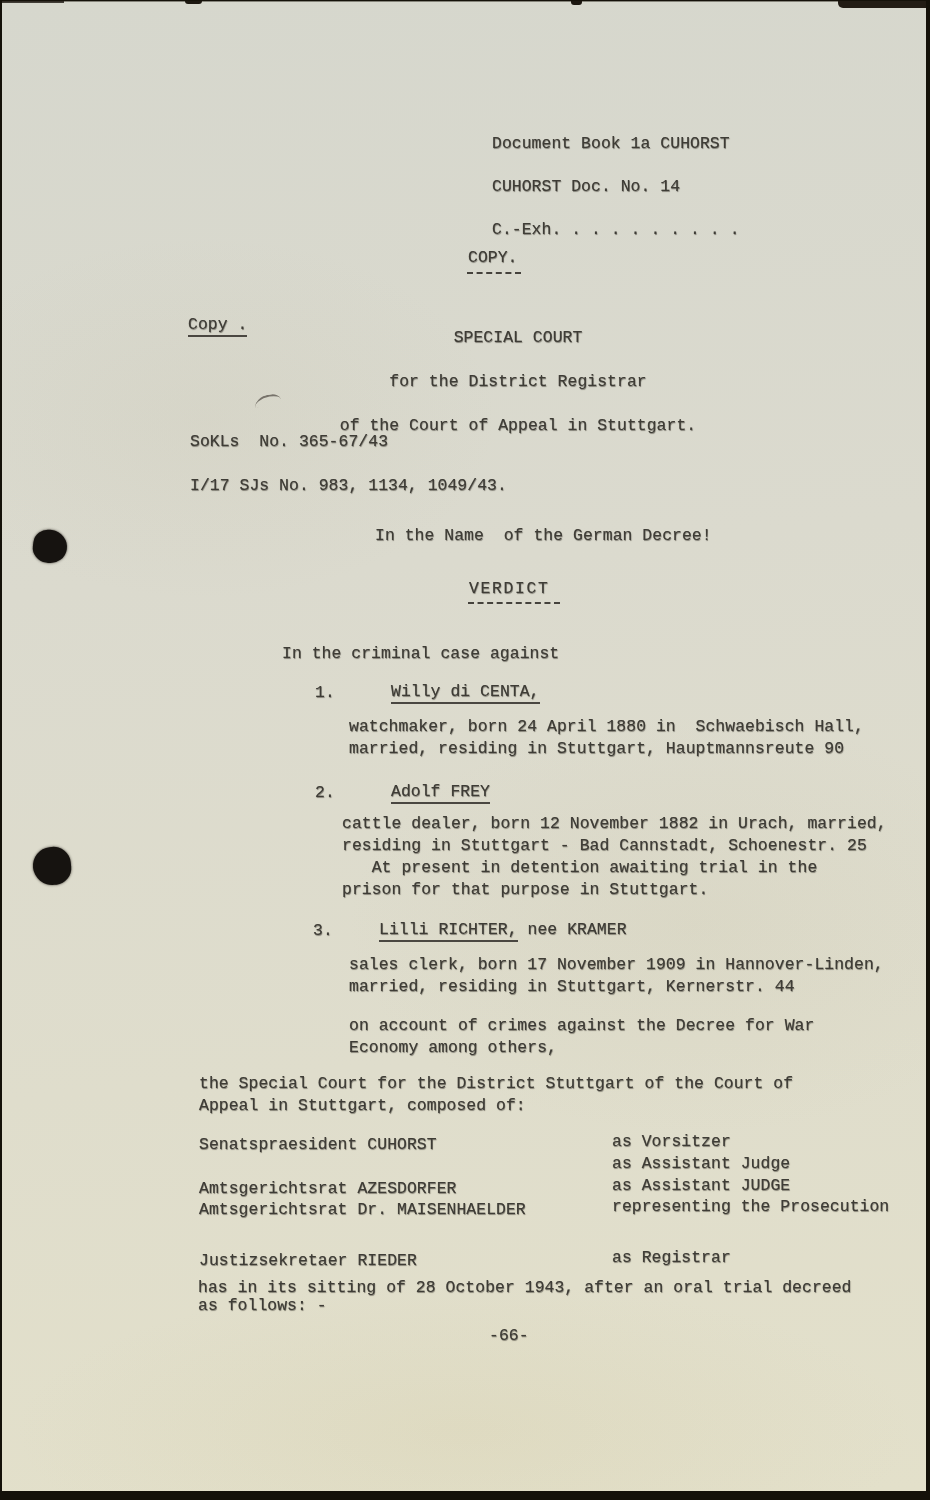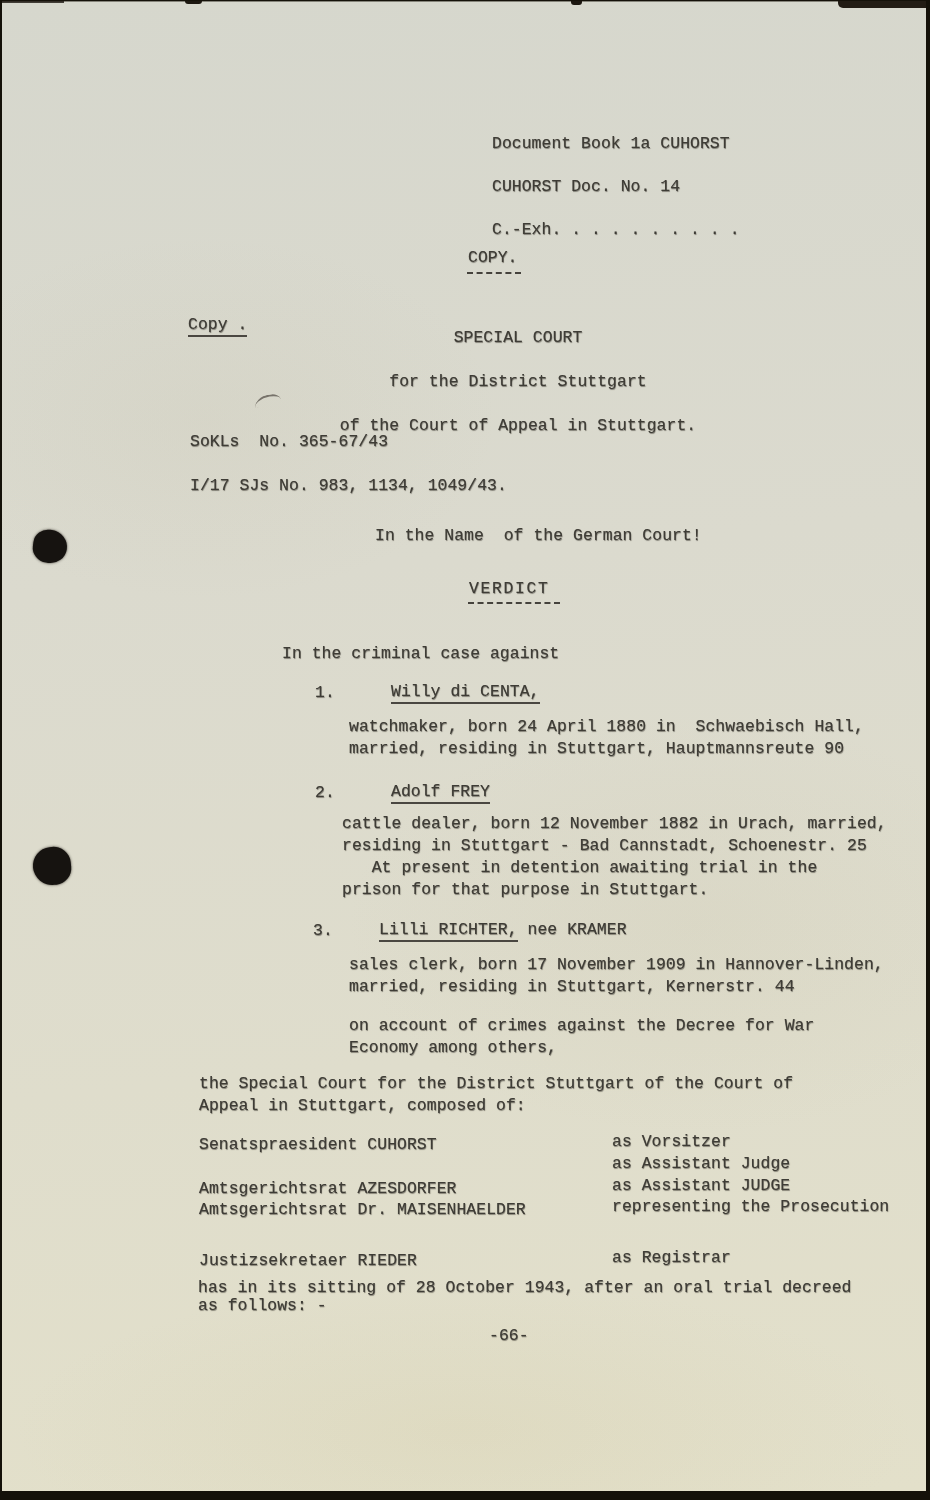--- a/index.html
+++ b/index.html
@@ -83,29 +83,29 @@
   <div class="t" id="doc-header"><span>Document Book 1a CUHORST</span><br>
 <span>CUHORST Doc. No. 14</span><br>
 <span>C.-Exh. . . . . . . . . .</span></div>
 
   <div class="t" id="copy-heading">COPY.</div>
   <div class="dashline" id="copy-heading-underline"></div>
 
   <div class="t" id="copy-note"><span class="u">Copy .</span></div>
 
   <div class="t" id="court-block"><span>SPECIAL COURT</span><br>
-<span>for the District Stuttgart</span><br>
+<span>for the District Registrar</span><br>
 <span>of the Court of Appeal in Stuttgart.</span></div>
 
   <div id="pencil-mark"></div>
 
   <div class="t" id="case-numbers"><span>SoKLs  No. 365-67/43</span><br>
 <span>I/17 SJs No. 983, 1134, 1049/43.</span></div>
 
-  <div class="t" id="invocation">In the Name  of the German Court!</div>
+  <div class="t" id="invocation">In the Name  of the German Decree!</div>
 
   <div class="t" id="verdict-heading">VERDICT</div>
   <div class="dashline" id="verdict-underline"></div>
 
   <div class="t" id="case-intro">In the criminal case against</div>
 
   <div class="t def-num" id="def1-num">1.</div>
   <div class="t" id="def1-name"><span class="u">Willy di CENTA,</span><span></span></div>
   <div class="t" id="def1-details">watchmaker, born 24 April 1880 in  Schwaebisch Hall,
 married, residing in Stuttgart, Hauptmannsreute 90</div>

